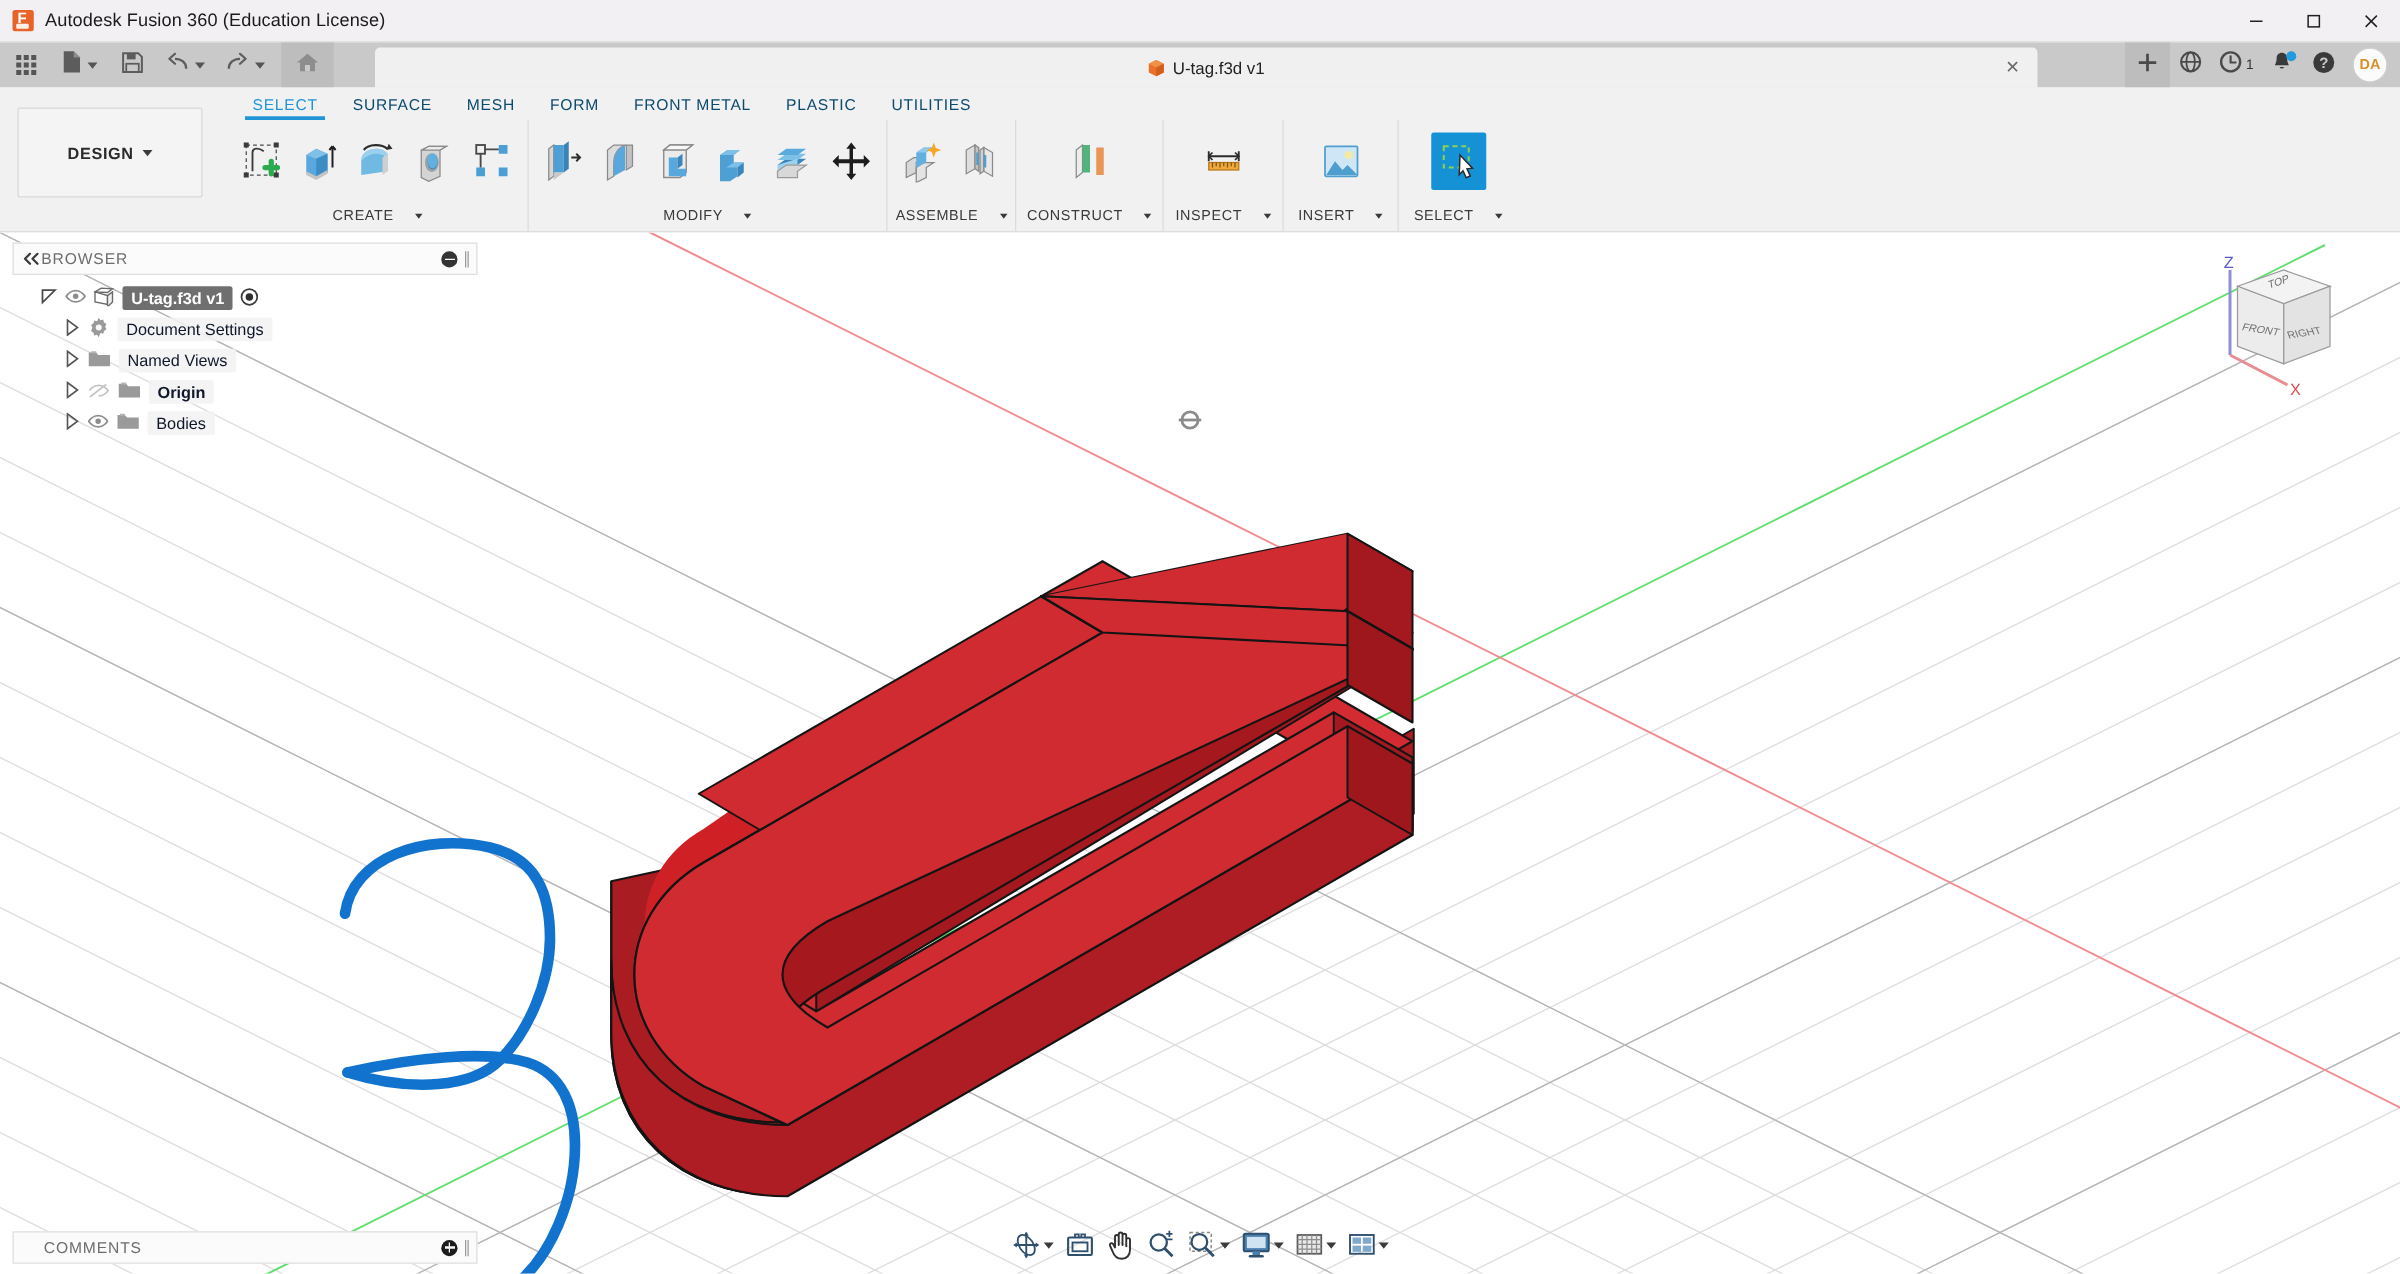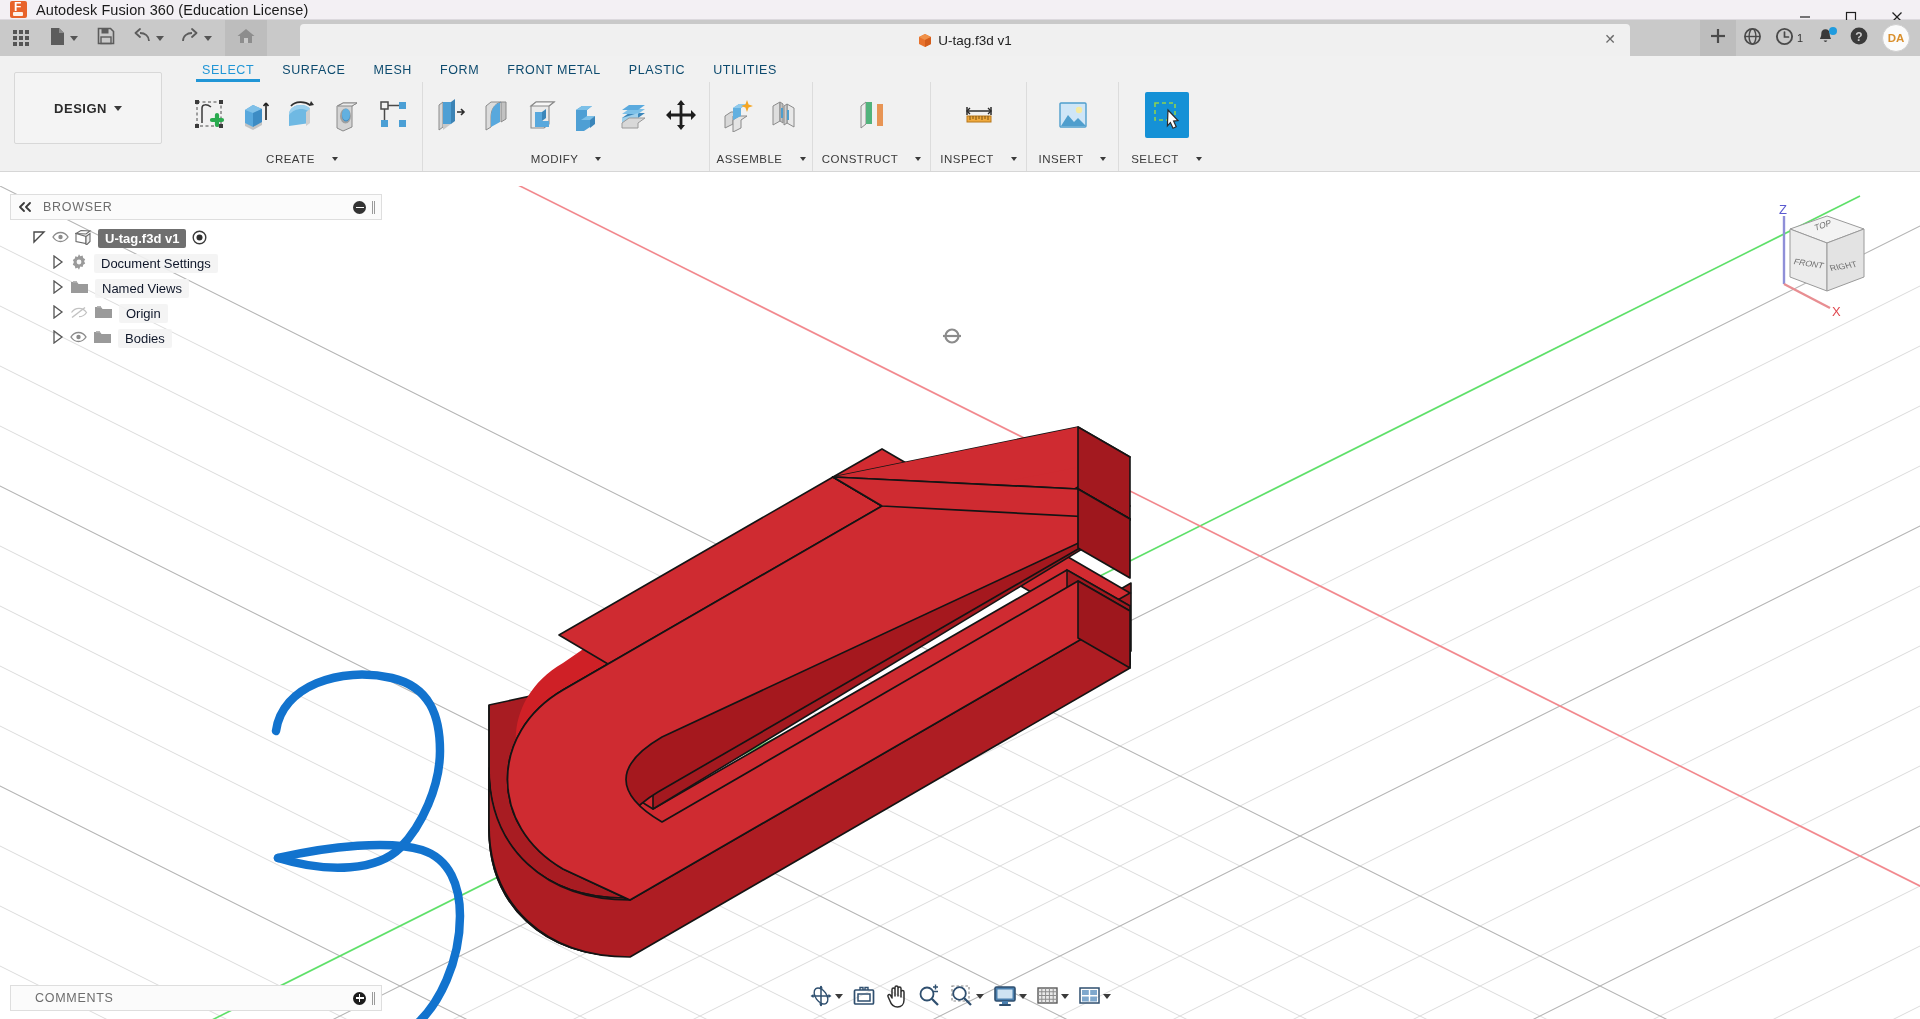--- a/index.html
+++ b/index.html
@@ -5,21 +5,21 @@
   * { box-sizing: border-box; margin: 0; padding: 0; }
   html, body {
     width: 1920px; height: 1019px;
     font-family: "Liberation Sans", sans-serif;
     overflow: hidden;
     background: #ffffff;
   }
 
   
   .titlebar {
-    height: 20px; width: 100%;
+    height: 34px; width: 100%;
     background: #f3f0f4;
     display: flex; align-items: center;
     border-bottom: 1px solid #dcd9de;
     position: relative;
   }
   .app-icon {
     width: 17px; height: 17px; margin-left: 10px; margin-right: 9px;
     background: #e8632a; border-radius: 2px;
     position: relative; flex: none;
   }
@@ -150,21 +150,21 @@
   .browser {
     position: absolute; left: 10px; top: 8px; width: 370px;
     font-size: 13px; color: #333;
     z-index: 6;
   }
   .browser-header {
     height: 26px; background: #fbfbfb; border: 1px solid #dedede;
     display: flex; align-items: center; padding: 0 6px;
     width: 372px;
   }
-  .bh-title { font-size: 12.5px; color: #6d6d6d; letter-spacing: .7px; margin-left: 10px; }
+  .bh-title { font-size: 12.5px; color: #6d6d6d; letter-spacing: .7px; }
   .bh-right { margin-left: auto; display: flex; align-items: center; gap: 6px; }
   .circle-minus {
     width: 13px; height: 13px; border-radius: 50%; background: #333;
     position: relative;
   }
   .circle-minus::after {
     content:""; position: absolute; left: 2.5px; top: 6px; width: 8px; height: 1.6px; background: #fbfbfb;
   }
   .grip { width: 3px; height: 13px; border-left: 1px solid #9a9a9a; border-right: 1px solid #9a9a9a; }
 
@@ -868,21 +868,21 @@
         </span>
         <span>
           <svg width="19" height="15" viewBox="0 0 19 15">
               <path d="M1 2h6l1.5 2H18v9H1z" fill="#9a9a9a"></path>
               <rect x="3" y="1" width="4" height="1.6" fill="#b5b5b5"></rect>
             </svg>
         </span>
         <span class="tlabel">Named Views</span>
       </div>
 
-      <div class="tnode" style="padding-left:42px;">
+      <div class="tnode" style="padding-left:42px;font-weight:bold;">
         <span>
           <svg width="12" height="14" viewBox="0 0 12 14">
               <path d="M2 1v12l8-6z" fill="none" stroke="#555" stroke-width="1.3"></path>
             </svg>
         </span>
         <span>
           <svg width="18" height="13" viewBox="0 0 18 13">
               <path d="M1.5 6.5s2.8-4.2 7.5-4.2 7.5 4.2 7.5 4.2-2.8 4.2-7.5 4.2" fill="none" stroke="#c2c2c2" stroke-width="1.3"></path>
               <line x1="2" y1="11.5" x2="15" y2="1.5" stroke="#c2c2c2" stroke-width="1.5"></line>
             </svg>

